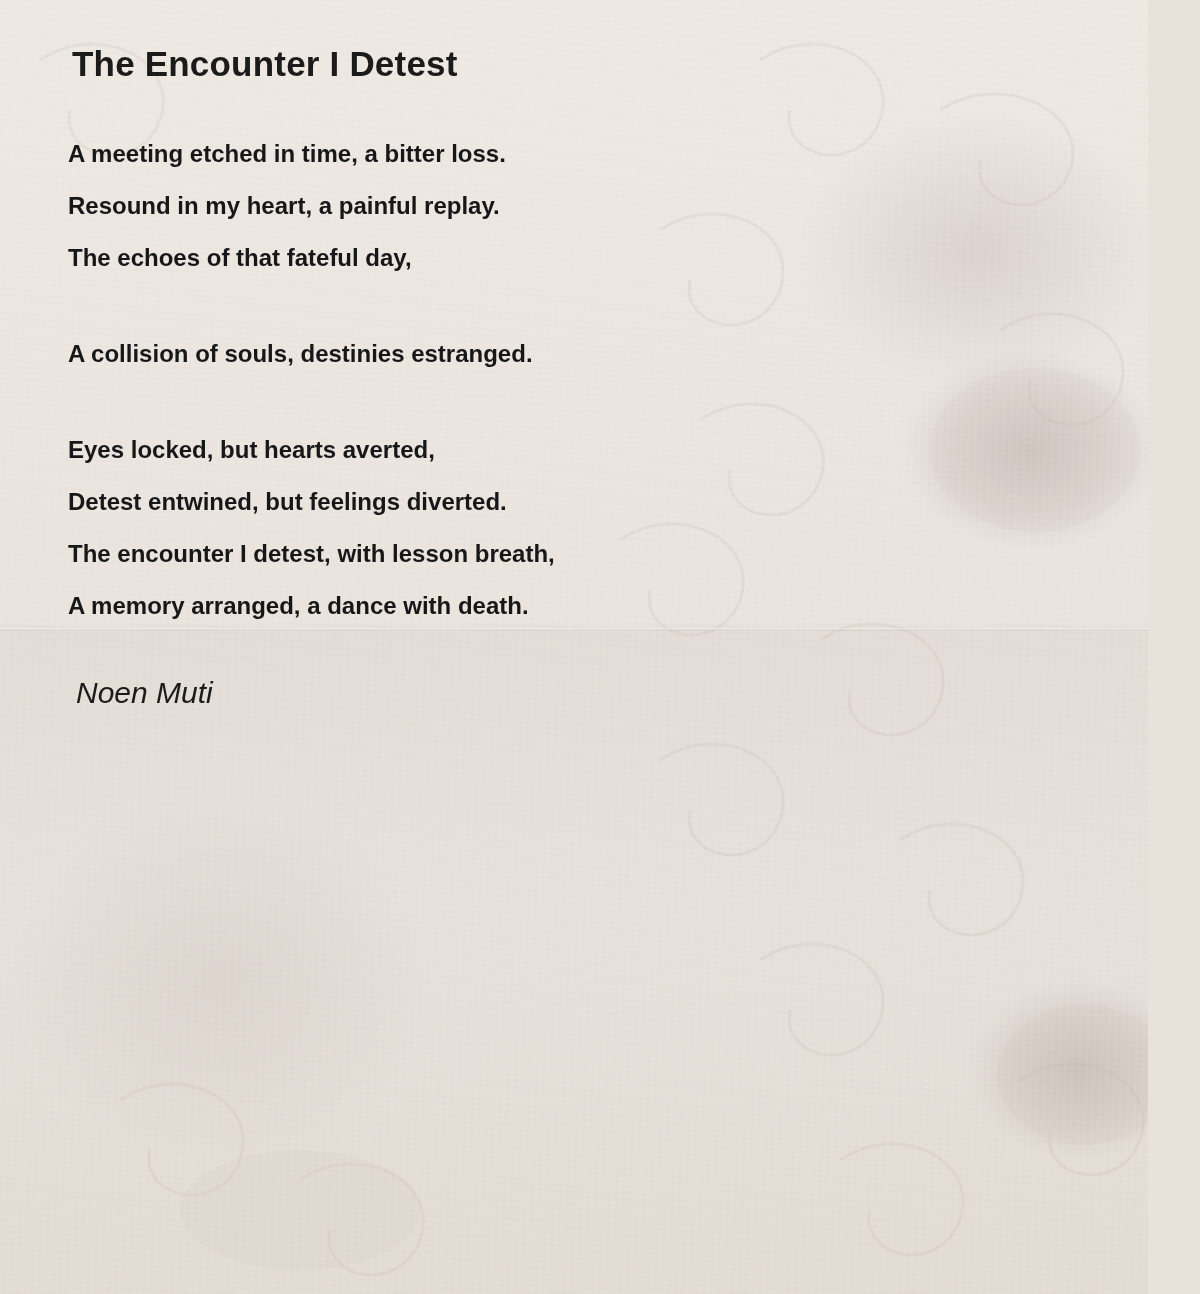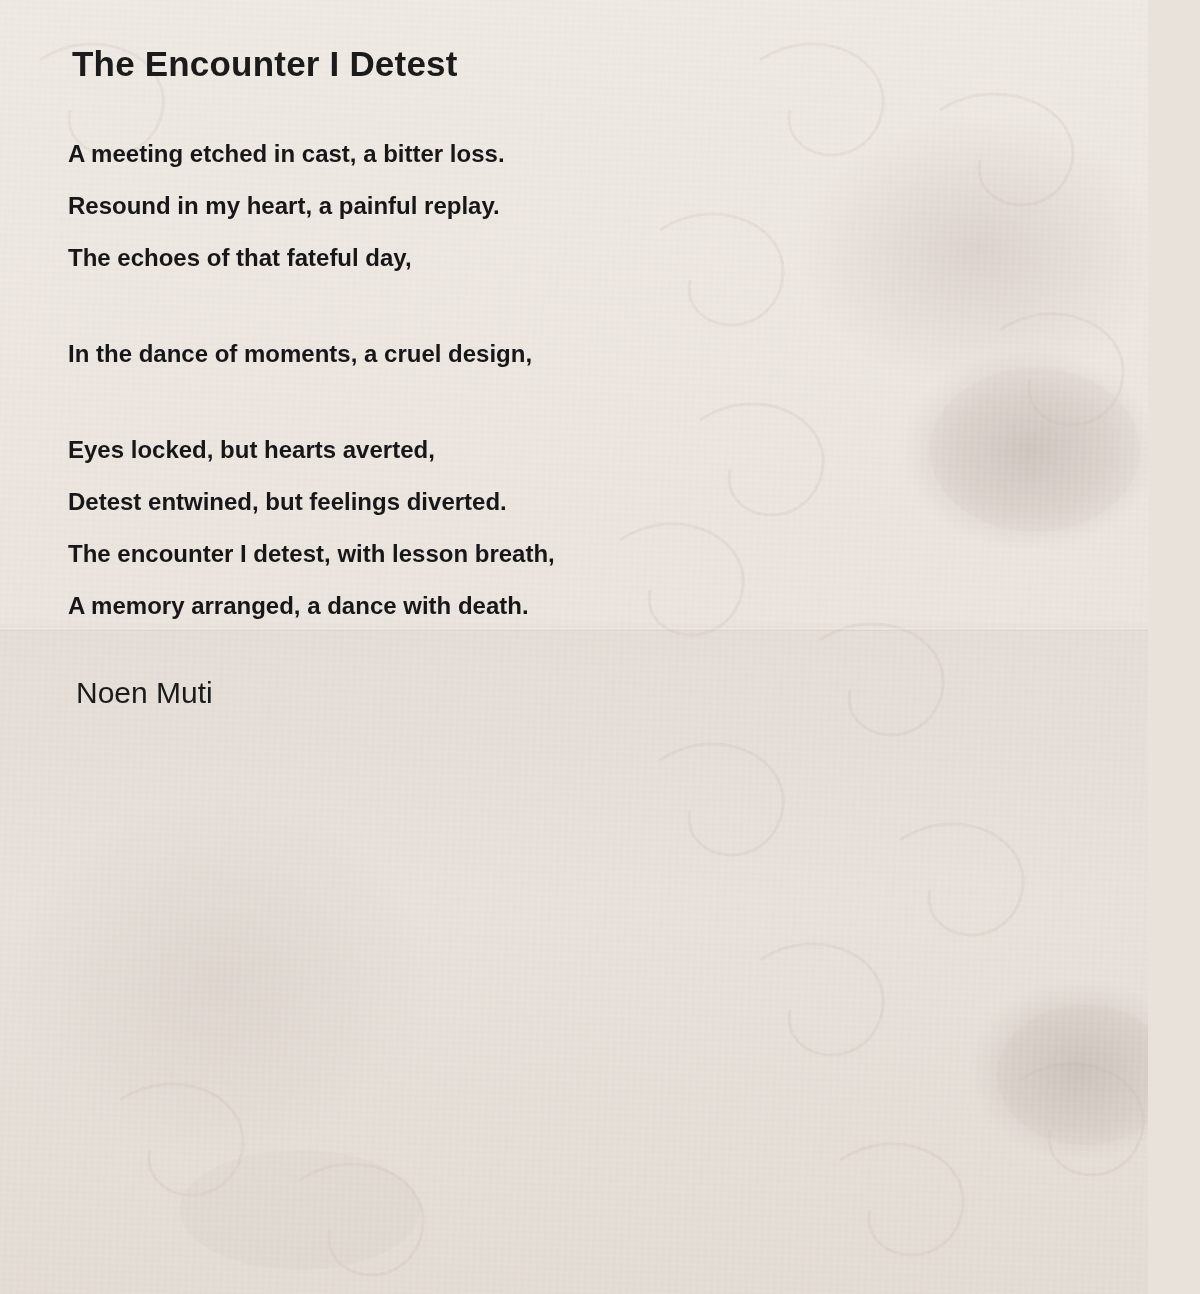--- a/index.html
+++ b/index.html
@@ -84,20 +84,21 @@
   .line {
     font-size: 24px;
     font-weight: bold;
     color: #17171a;
     line-height: 52px;
     white-space: pre;
   }
 
   .author {
     font-size: 30px;
+    font-style: italic;
     font-weight: normal;
     color: #1b1b1b;
     margin-left: 8px;
     margin-top: 38px;
   }
 </style>
 </head>
 <body>
 
 <div class="page">
@@ -128,27 +129,27 @@
   </svg>
 
   <div class="texture"></div>
   <div class="seam"></div>
 
   <div class="content">
 
     <h1 class="poem-title">The Encounter I Detest</h1>
 
     <div class="stanza">
-      <div class="line">A meeting etched in cast, a bitter loss.</div>
+      <div class="line">A meeting etched in time, a bitter loss.</div>
       <div class="line">Resound in my heart, a painful replay.</div>
       <div class="line">The echoes of that fateful day,</div>
     </div>
 
     <div class="stanza">
-      <div class="line">In the dance of moments, a cruel design,</div>
+      <div class="line">A collision of souls, destinies estranged.</div>
     </div>
 
     <div class="stanza">
       <div class="line">Eyes locked, but hearts averted,</div>
       <div class="line">Detest entwined, but feelings diverted.</div>
       <div class="line">The encounter I detest, with lesson breath,</div>
       <div class="line">A memory arranged, a dance with death.</div>
     </div>
 
 

